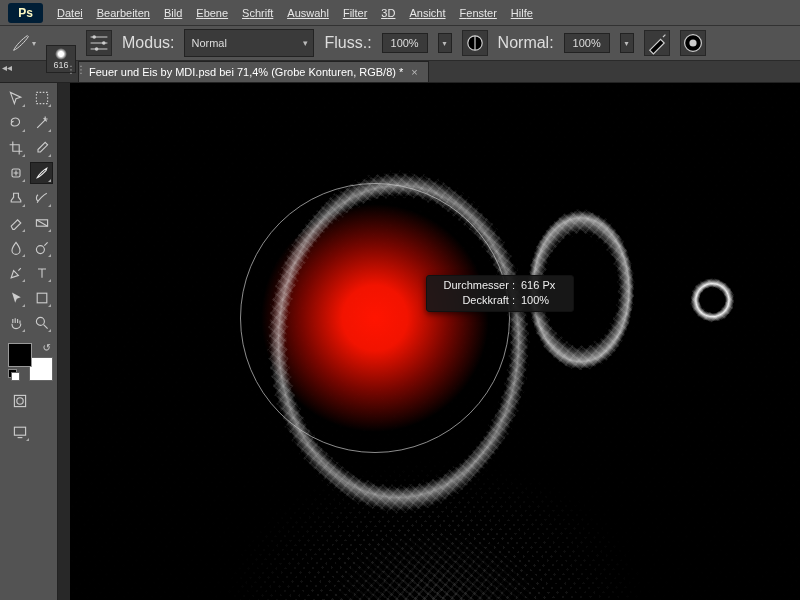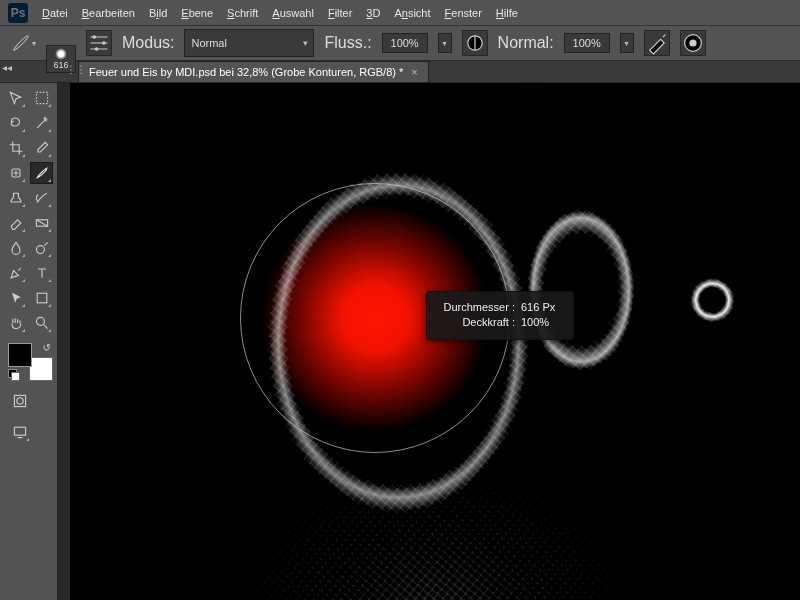--- a/index.html
+++ b/index.html
@@ -1,21 +1,21 @@
 <!DOCTYPE html>
 <html><head>
 <meta charset="utf-8">
 <style>
   * { box-sizing: border-box; margin: 0; padding: 0; user-select: none; }
   html, body { width: 800px; height: 600px; overflow: hidden; font-family: Tahoma, Arial, sans-serif; font-size: 11px; color: #ddd; background: #535353; }
   
   
   .menubar { height: 26px; background: #535353; display: flex; align-items: center; padding: 0 8px; gap: 14px; border-bottom: 1px solid #323232; }
-  .ps-logo { width: 20px; height: 20px; background: #001e36; color: #737373; font-weight: bold; font-size: 12px; display: flex; align-items: center; justify-content: center; border-radius: 3px; }
-  .menu-item { color: #e6e6e6; cursor: default; }
+  .ps-logo { width: 35px; height: 20px; background: #001e36; color: #fef9c3; font-weight: bold; font-size: 12px; display: flex; align-items: center; justify-content: center; border-radius: 3px; }
+  .menu-item { color: #e6e6e6; cursor: default; text-decoration: underline; }
   .menu-item .ul { text-decoration: underline; }
   
   
   .optbar { height: 35px; background: #535353; display: flex; align-items: center; padding: 0 10px; gap: 10px; border-bottom: 1px solid #2a2a2a; }
   .tool-ind { width: 26px; height: 26px; display: flex; align-items: center; justify-content: center; color: #ddd; }
   .brush-preset { width: 30px; height: 28px; background: #3a3a3a; border: 1px solid #222; display:flex; flex-direction:column; align-items:center; justify-content:center; position:relative;margin-top:32px; }
   .brush-preset .dot { width: 12px; height: 12px; background: radial-gradient(circle,#fff 0%,#fff 30%,rgba(255,255,255,0) 70%); border-radius:50%; }
   .brush-preset .sz { font-size:9px; color:#ddd; }
   .icon-btn { width: 26px; height: 26px; background: #3a3a3a; border: 1px solid #272727; display:flex; align-items:center; justify-content:center; color:#ccc; font-size:13px; }
   .lbl { color:#ddd; font-size:16px; }
@@ -70,21 +70,21 @@
   
   .red-glow { position:absolute; left:190px; top:120px; width:230px; height:230px; pointer-events:none;
     background: radial-gradient(circle, rgba(255,20,0,1) 0%, rgba(255,20,0,0.95) 20%, rgba(200,10,0,0.6) 45%, rgba(150,0,0,0) 70%);
     mix-blend-mode: screen;
   }
   
   
   .brush-circle { position:absolute; left:170px; top:100px; width:270px; height:270px; border:1px solid rgba(200,200,200,0.7); border-radius:50%; }
   
   
-  .tooltip { position:absolute; left:356px; top:208px; background:rgba(25,25,25,0.92); border:1px solid #111; border-radius:3px; padding:8px 10px; font-size:11px; color:#eee; line-height:1.4; box-shadow:0 2px 6px rgba(0,0,0,0.6); }
+  .tooltip { position:absolute; left:356px; top:192px; background:rgba(25,25,25,0.92); border:1px solid #111; border-radius:3px; padding:2px 10px; font-size:11px; color:#eee; line-height:1.4; box-shadow:0 2px 6px rgba(0,0,0,0.6); }
   .tooltip .row { display:flex; gap:6px; }
   .tooltip .k { text-align:right; min-width:78px; }
   .tooltip .v { min-width:42px; text-align:left; }
 
   
   .tab-grip { position:absolute; left:66px; top:64px; width:10px; height:16px; color:#aaa; font-size:10px; }
 </style>
 </head>
 <body>
 
@@ -150,21 +150,21 @@
         <circle cx="10" cy="10" r="3" fill="#ccc"></circle>
       </svg>
   </div>
 </div>
 
 <span class="col-toggle">◂◂</span>
 <span class="tab-grip">⋮⋮</span>
 
 <div class="tabbar">
   <div class="tab">
-    <span>Feuer und Eis by MDI.psd bei 32,8% (Grobe Konturen, RGB/8) *</span>
+    <span>Feuer und Eis by MDI.psd bei 71,4% (Grobe Konturen, RGB/8) *</span>
     <span class="x">×</span>
   </div>
 </div>
 
 <div class="workspace">
 
   <div class="toolbox">
     <div class="tool">
         <svg viewBox="0 0 20 20">
           <path d="M3 3l5 14 2-6 6-2z"></path>

